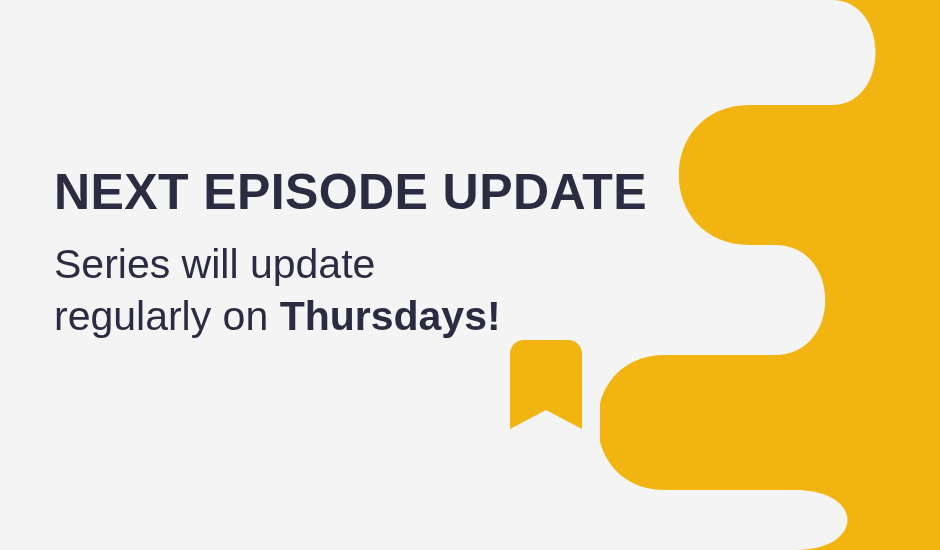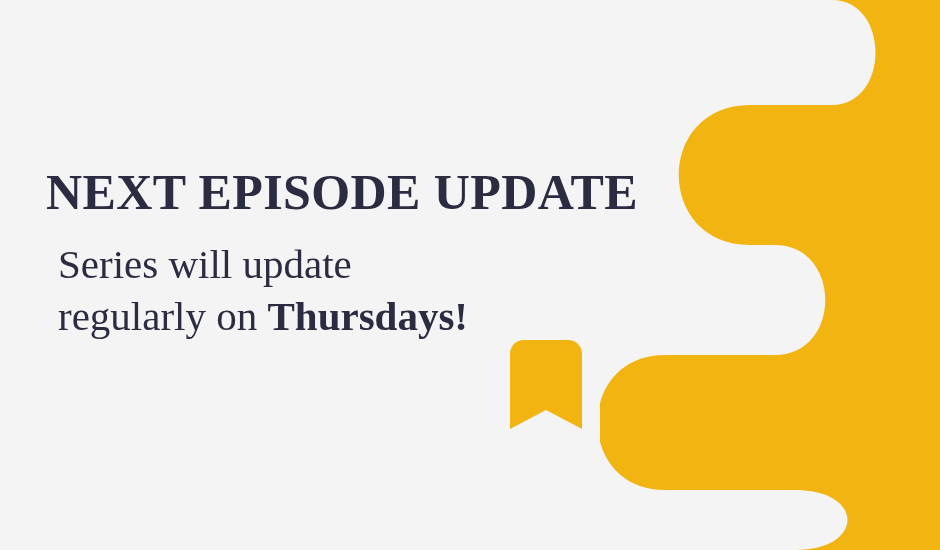--- a/index.html
+++ b/index.html
@@ -31,24 +31,23 @@
   }
   .deco-wave svg {
     display: block;
     width: 100%;
     height: 100%;
   }
 
   
   .content {
     position: absolute;
-    left: 46px;
+    left: 54px;
     top: 166px;
     width: 640px;
-    font-family: Liberation Serif, serif;
   }
 
   .headline {
     margin: 0;
     font-size: 50px;
     line-height: 1.04;
     font-weight: bold;
     letter-spacing: 0.4px;
     color: #2b2c41;
     white-space: nowrap;
@@ -58,21 +57,21 @@
     margin: 10px 0 0 0;
     font-size: 63px;
     line-height: 1.05;
     font-weight: bold;
     letter-spacing: -0.5px;
     color: #f2b411;
     white-space: nowrap;
   }
 
   .subcopy {
-    margin: 20px 0 0 12px;
+    margin: 20px 0 0 0;
     font-size: 41px;
     line-height: 1.28;
     font-weight: normal;
     color: #2b2c41;
     max-width: 470px;
   }
   .subcopy .strong {
     font-weight: bold;
   }
 

